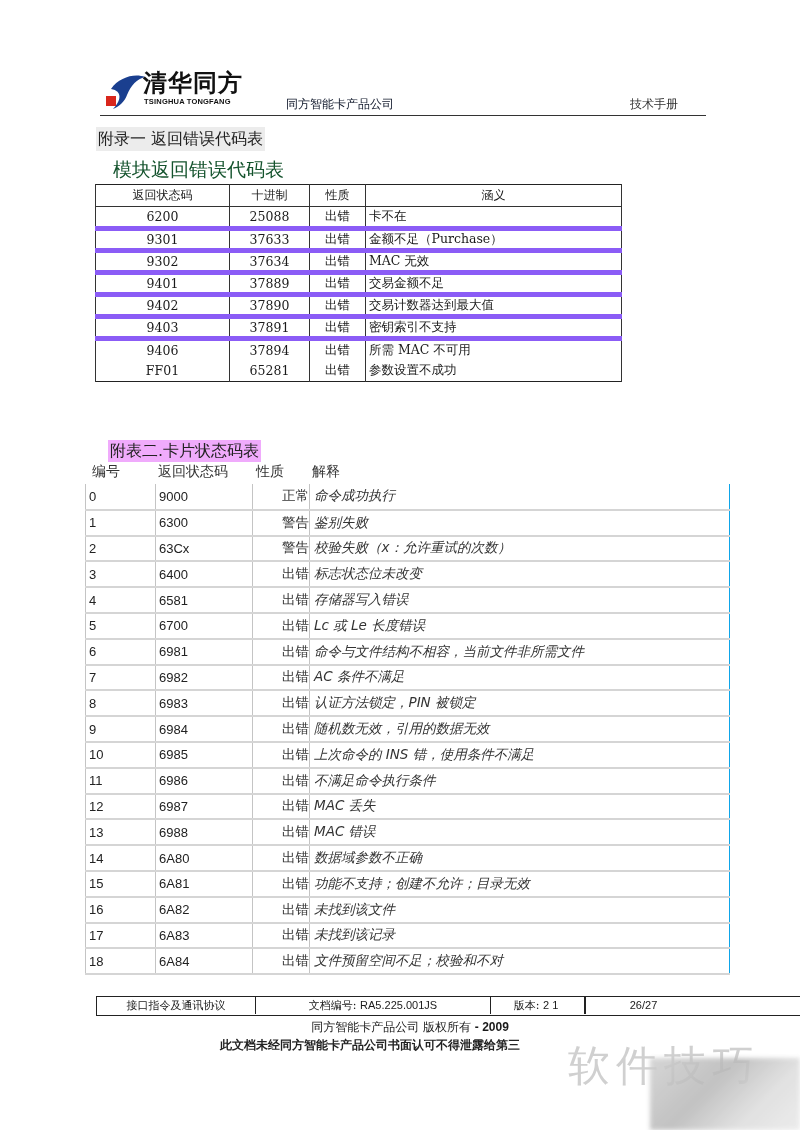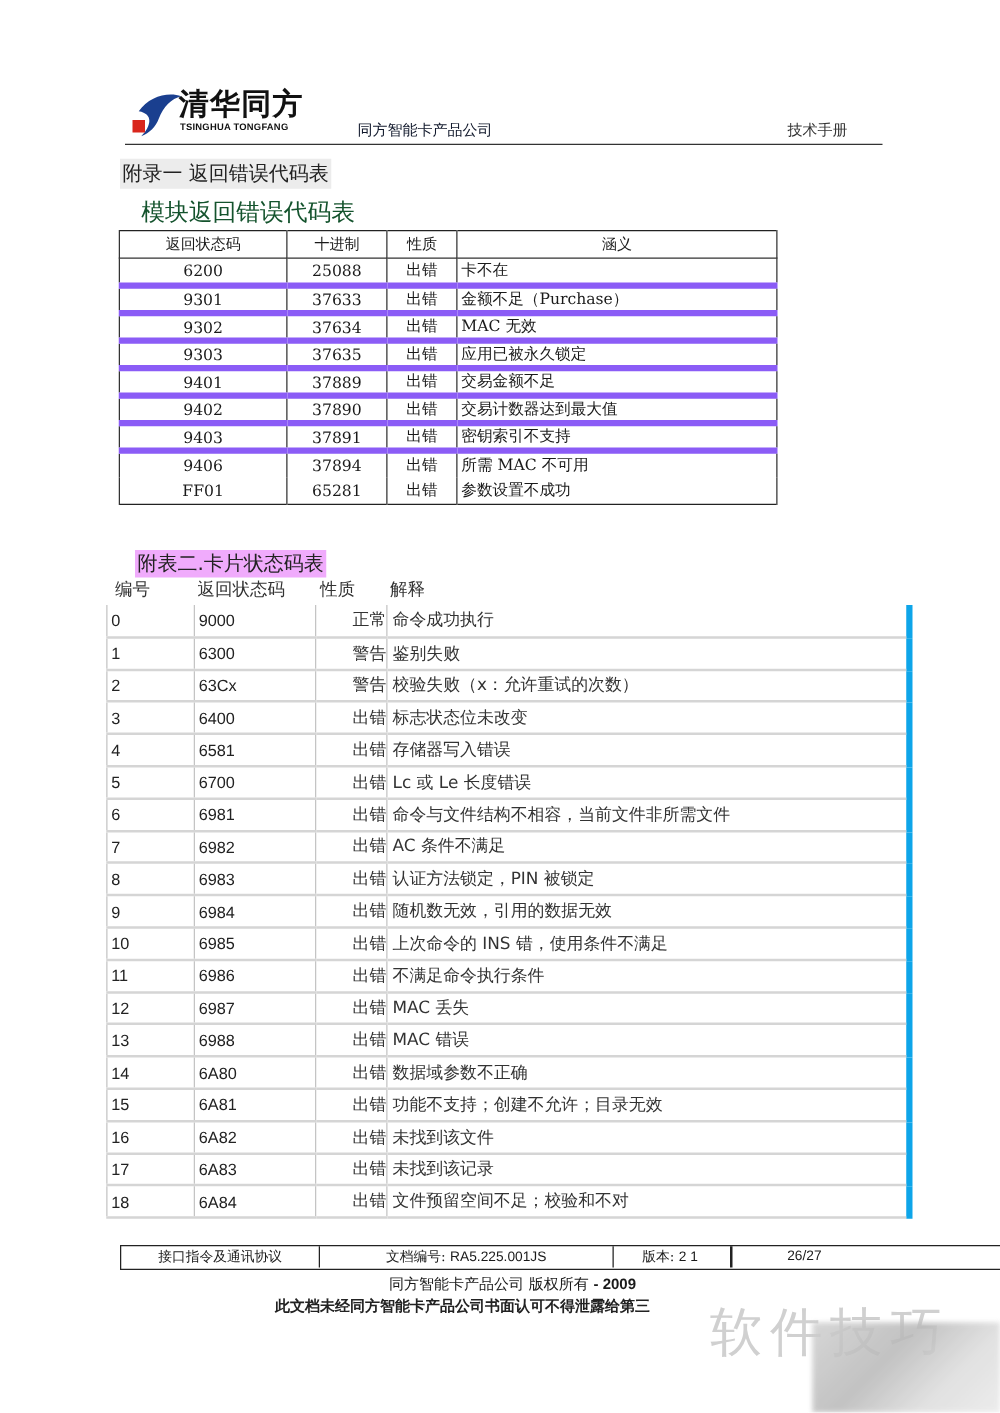--- a/index.html
+++ b/index.html
@@ -24,21 +24,21 @@
   table.t1 td.c { text-align: center; }
   table.t1 td.l { text-align: left; padding-left: 3px; }
 
   .appendix2-title { position: absolute; left: 108px; top: 440px; font-family: "DejaVu Sans", sans-serif; font-size: 16px; background: #f0abfc; padding: 0 2px; height: 22px; line-height: 22px; color: #222; }
   .t2-head { position: absolute; left: 90px; top: 462px; width: 640px; height: 22px; font-family: "DejaVu Sans", sans-serif; font-size: 14px; color: #333; }
   .t2-head span { position: absolute; top: 1px; }
 
   table.t2 { position: absolute; left: 85px; top: 484px; width: 645px; border-collapse: collapse; font-size: 13px; }
   table.t2 td { height: 25.8px; border-bottom: 2px solid #d5d5d5; border-left: 1px solid #c4c4c4; padding-left: 3px; font-family: "Liberation Sans", sans-serif; color: #222; vertical-align: middle; }
   table.t2 td.cn { font-family: "DejaVu Sans", sans-serif; font-size: 13.5px; color: #333; }
-  table.t2 td.desc { border-right: 5px solid #0ea5e9; padding-left: 4px; }
+  table.t2 td.desc { border-right: 1px solid #0ea5e9; padding-left: 4px; font-style: italic; }
   table.t2 td.nat { text-align: right; padding-left: 0; }
 
   .footer-box { position: absolute; left: 96px; top: 996px; width: 729px; height: 20px; border: 1.5px solid #222; border-right: none; font-size: 11px; }
   .footer-box .cell { position: absolute; top: 0; height: 17px; line-height: 17px; text-align: center; }
   .footer-box .sep { position: absolute; top: 0; width: 1px; height: 17px; background: #222; }
   .fb-tail { position: absolute; right: 0; top: 0; width: 2px; height: 17px; background: #222; }
   .mono-num { font-family: "Liberation Sans", sans-serif; }
 
   .copyright { position: absolute; left: 0; width: 800px; top: 1019px; text-align: center; font-size: 12px; padding-left: 20px; }
   .copyright b { font-family: "Liberation Sans", sans-serif; }
@@ -92,26 +92,20 @@
       <td class="c">9301</td>
       <td class="c">37633</td>
       <td class="c">出错</td>
       <td class="l">金额不足（Purchase）</td>
     </tr>
     <tr class="lined">
       <td class="c">9302</td>
       <td class="c">37634</td>
       <td class="c">出错</td>
       <td class="l">MAC 无效</td>
-    </tr>
-    <tr class="lined">
-      <td class="c">9303</td>
-      <td class="c">37635</td>
-      <td class="c">出错</td>
-      <td class="l">应用已被永久锁定</td>
     </tr>
     <tr class="lined">
       <td class="c">9401</td>
       <td class="c">37889</td>
       <td class="c">出错</td>
       <td class="l">交易金额不足</td>
     </tr>
     <tr class="lined">
       <td class="c">9402</td>
       <td class="c">37890</td>

